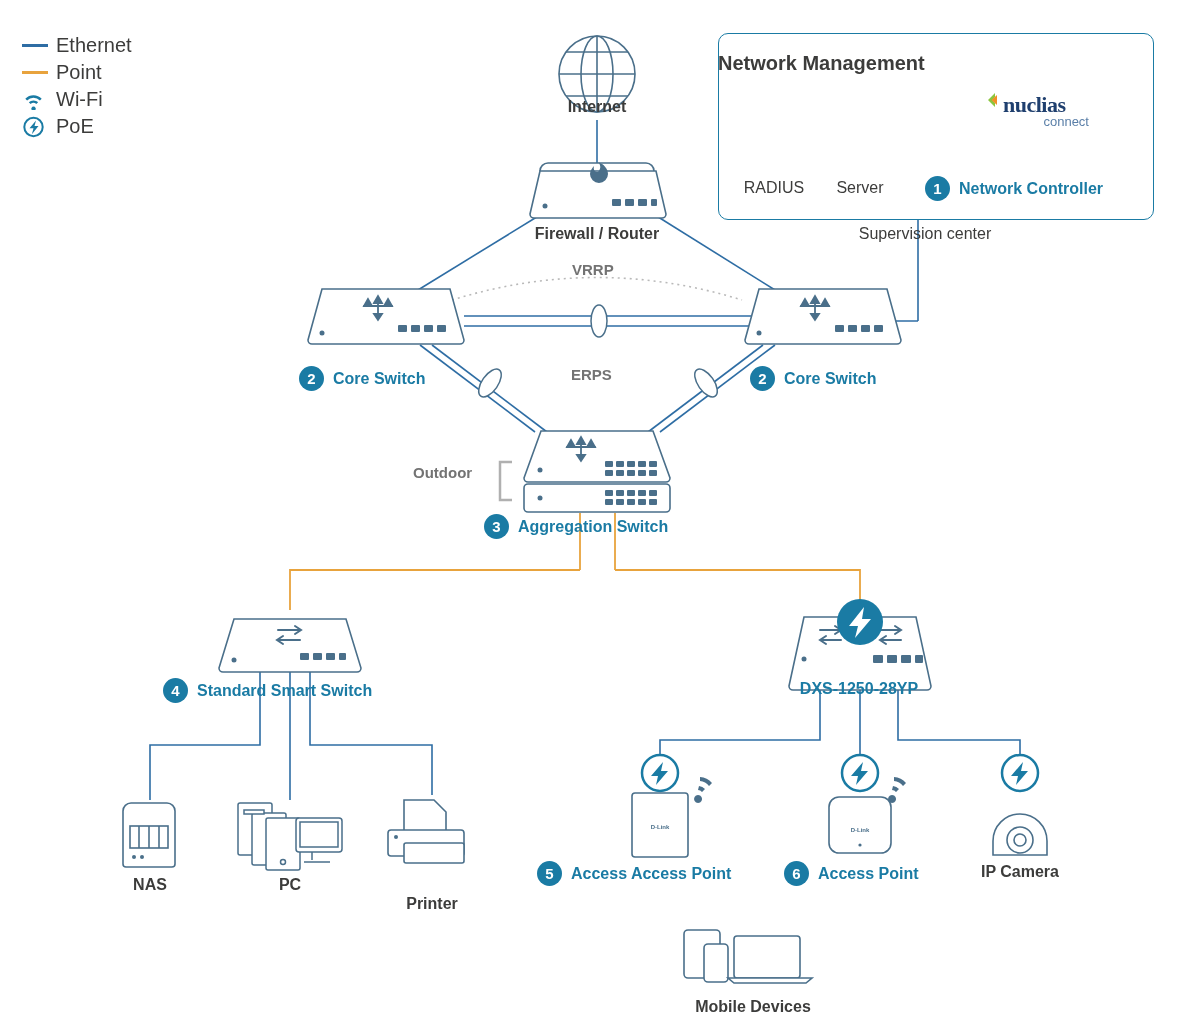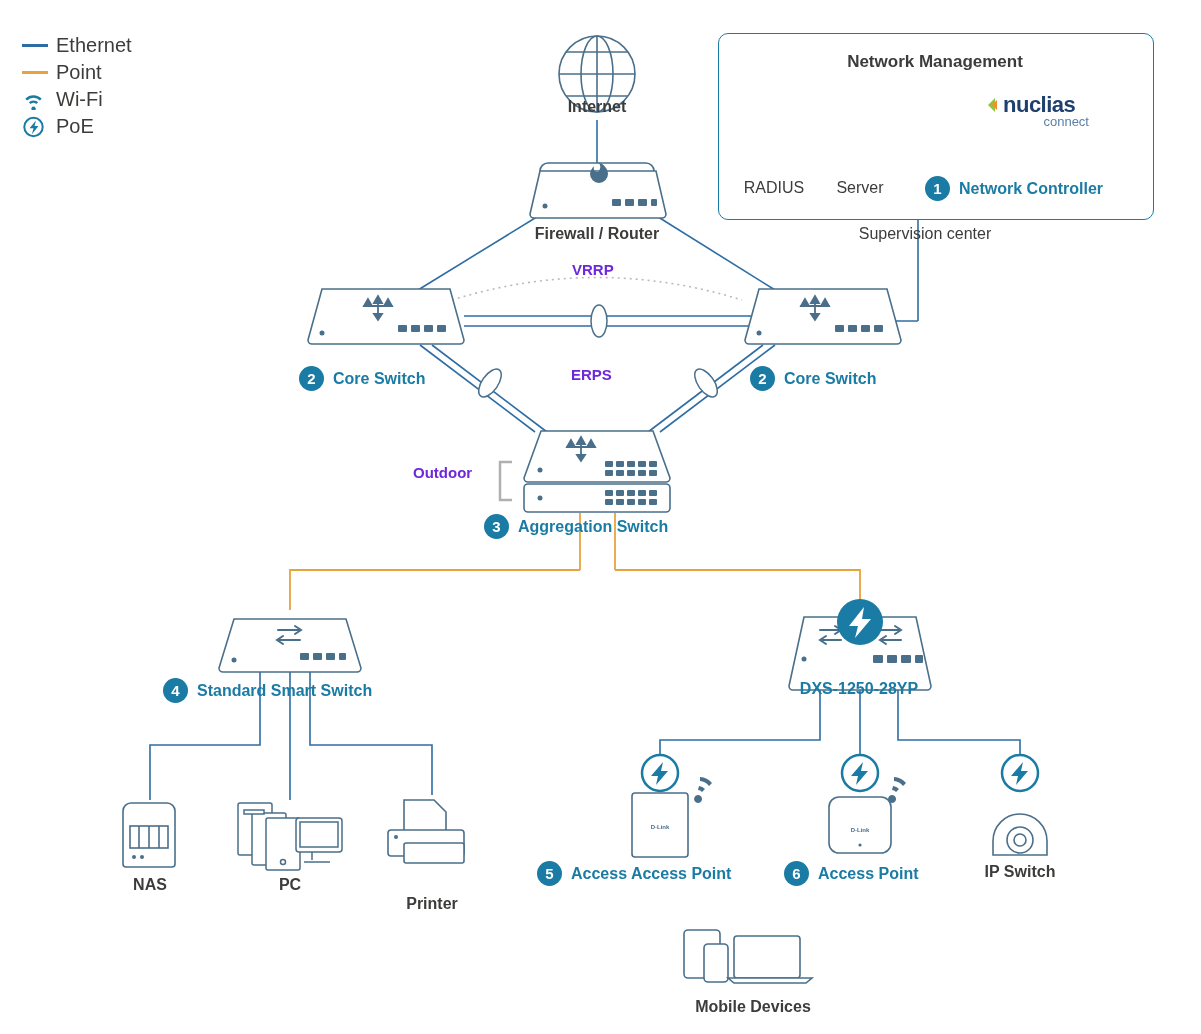--- a/index.html
+++ b/index.html
@@ -18,33 +18,33 @@
   .legend-row{display:flex;align-items:center;height:27px;}
   .legend-key{width:34px;display:flex;align-items:center;justify-content:flex-start;}
   .legend-label{font-size:20px;color:#3c3c3b;}
   .line-eth{width:26px;height:3px;background:#2e6da4;display:block;}
   .line-fib{width:26px;height:3px;background:#e8a33d;display:block;}
 
   
   .lbl{font-size:16px;color:#3c3c3b;text-align:center;white-space:nowrap;}
   .lbl-b{font-weight:bold;}
   .lbl-blue{color:#1a7ba4;font-weight:bold;font-size:16px;white-space:nowrap;}
-  .lbl-gray{color:#6d28d9;font-weight:bold;font-size:15px;white-space:nowrap;}
+  .lbl-gray{color:#737373;font-weight:bold;font-size:15px;white-space:nowrap;}
   .badge{
     width:25px;height:25px;border-radius:50%;background:#1a7ba4;color:#fff;
     font-size:15px;font-weight:bold;display:flex;align-items:center;justify-content:center;
   }
   .rowlbl{display:flex;align-items:center;gap:9px;}
 
   
   #nm-panel{
     left:718px;top:33px;width:434px;height:185px;
     border:1.5px solid #1a7ba4;border-radius:10px;background:#fff;
   }
-  #nm-title{left:718px;top:52px;width:434px;text-align:center;font-size:17px;font-weight:bold;color:#3c3c3b;}
+  #nm-title{left:718px;top:52px;width:434px;font-size:20px;font-weight:bold;color:#3c3c3b;}
 </style>
 </head>
 <body>
 
 <svg class="layer">
   <g fill="none" stroke="#2e6da4" stroke-width="1.6">
 
     <line x1="597" y1="120" x2="597" y2="166"></line>
 
     <line x1="540" y1="215" x2="418" y2="290"></line>
@@ -378,21 +378,21 @@
   </div>
 </div>
 
 <div class="abs" id="nm-panel"></div>
 <div class="abs" id="nm-title">Network Management</div>
 
 <div class="abs lbl" style="left:704px;top:179px;width:140px;">RADIUS</div>
 <div class="abs lbl" style="left:800px;top:179px;width:120px;">Server</div>
 
 <div class="abs" style="left:985px;top:92px;width:120px;">
-  <div style="display:flex;align-items:center;gap:4px;">
+  <div style="display:flex;gap:4px;font-family:Liberation Serif, serif;">
     <svg width="14" height="16" viewBox="0 0 14 16">
         <g>
       <path d="M10 1 L3 8 L10 15 L10 11 L7 8 L10 5 z" fill="#8cc63f"></path>
       <path d="M12 3 L6.5 8 L12 13 L12 3z" fill="#ef7d00" opacity="0.85"></path>
     </g>
       </svg>
     <span style="font-size:22px;font-weight:bold;color:#1f3f6e;letter-spacing:-0.5px;">nuclias</span>
   </div>
   <div style="font-size:13px;color:#5a7fa8;text-align:right;width:104px;margin-top:-4px;">connect</div>
 </div>
@@ -434,20 +434,20 @@
 
 <div class="abs rowlbl" style="left:537px;top:861px;">
   <span class="badge">5</span>
   <span class="lbl-blue">Access Access Point</span>
 </div>
 <div class="abs rowlbl" style="left:784px;top:861px;">
   <span class="badge">6</span>
   <span class="lbl-blue">Access Point</span>
 </div>
 
-<div class="abs lbl lbl-b" style="left:950px;top:863px;width:140px;">IP Switch</div>
+<div class="abs lbl lbl-b" style="left:950px;top:863px;width:140px;">IP Camera</div>
 <div class="abs lbl lbl-b" style="left:100px;top:876px;width:100px;">NAS</div>
 <div class="abs lbl lbl-b" style="left:240px;top:876px;width:100px;">PC</div>
 <div class="abs lbl lbl-b" style="left:382px;top:868px;width:100px;margin-top:27px;">Printer</div>
 <div class="abs lbl lbl-b" style="left:678px;top:998px;width:150px;">Mobile Devices</div>
 
 <div class="abs" style="left:632px;top:824px;width:56px;text-align:center;font-size:6px;font-weight:bold;color:#4a6f8a;">D-Link</div>
 <div class="abs" style="left:829px;top:827px;width:62px;text-align:center;font-size:6px;font-weight:bold;color:#4a6f8a;">D-Link</div>
 
 </body></html>

